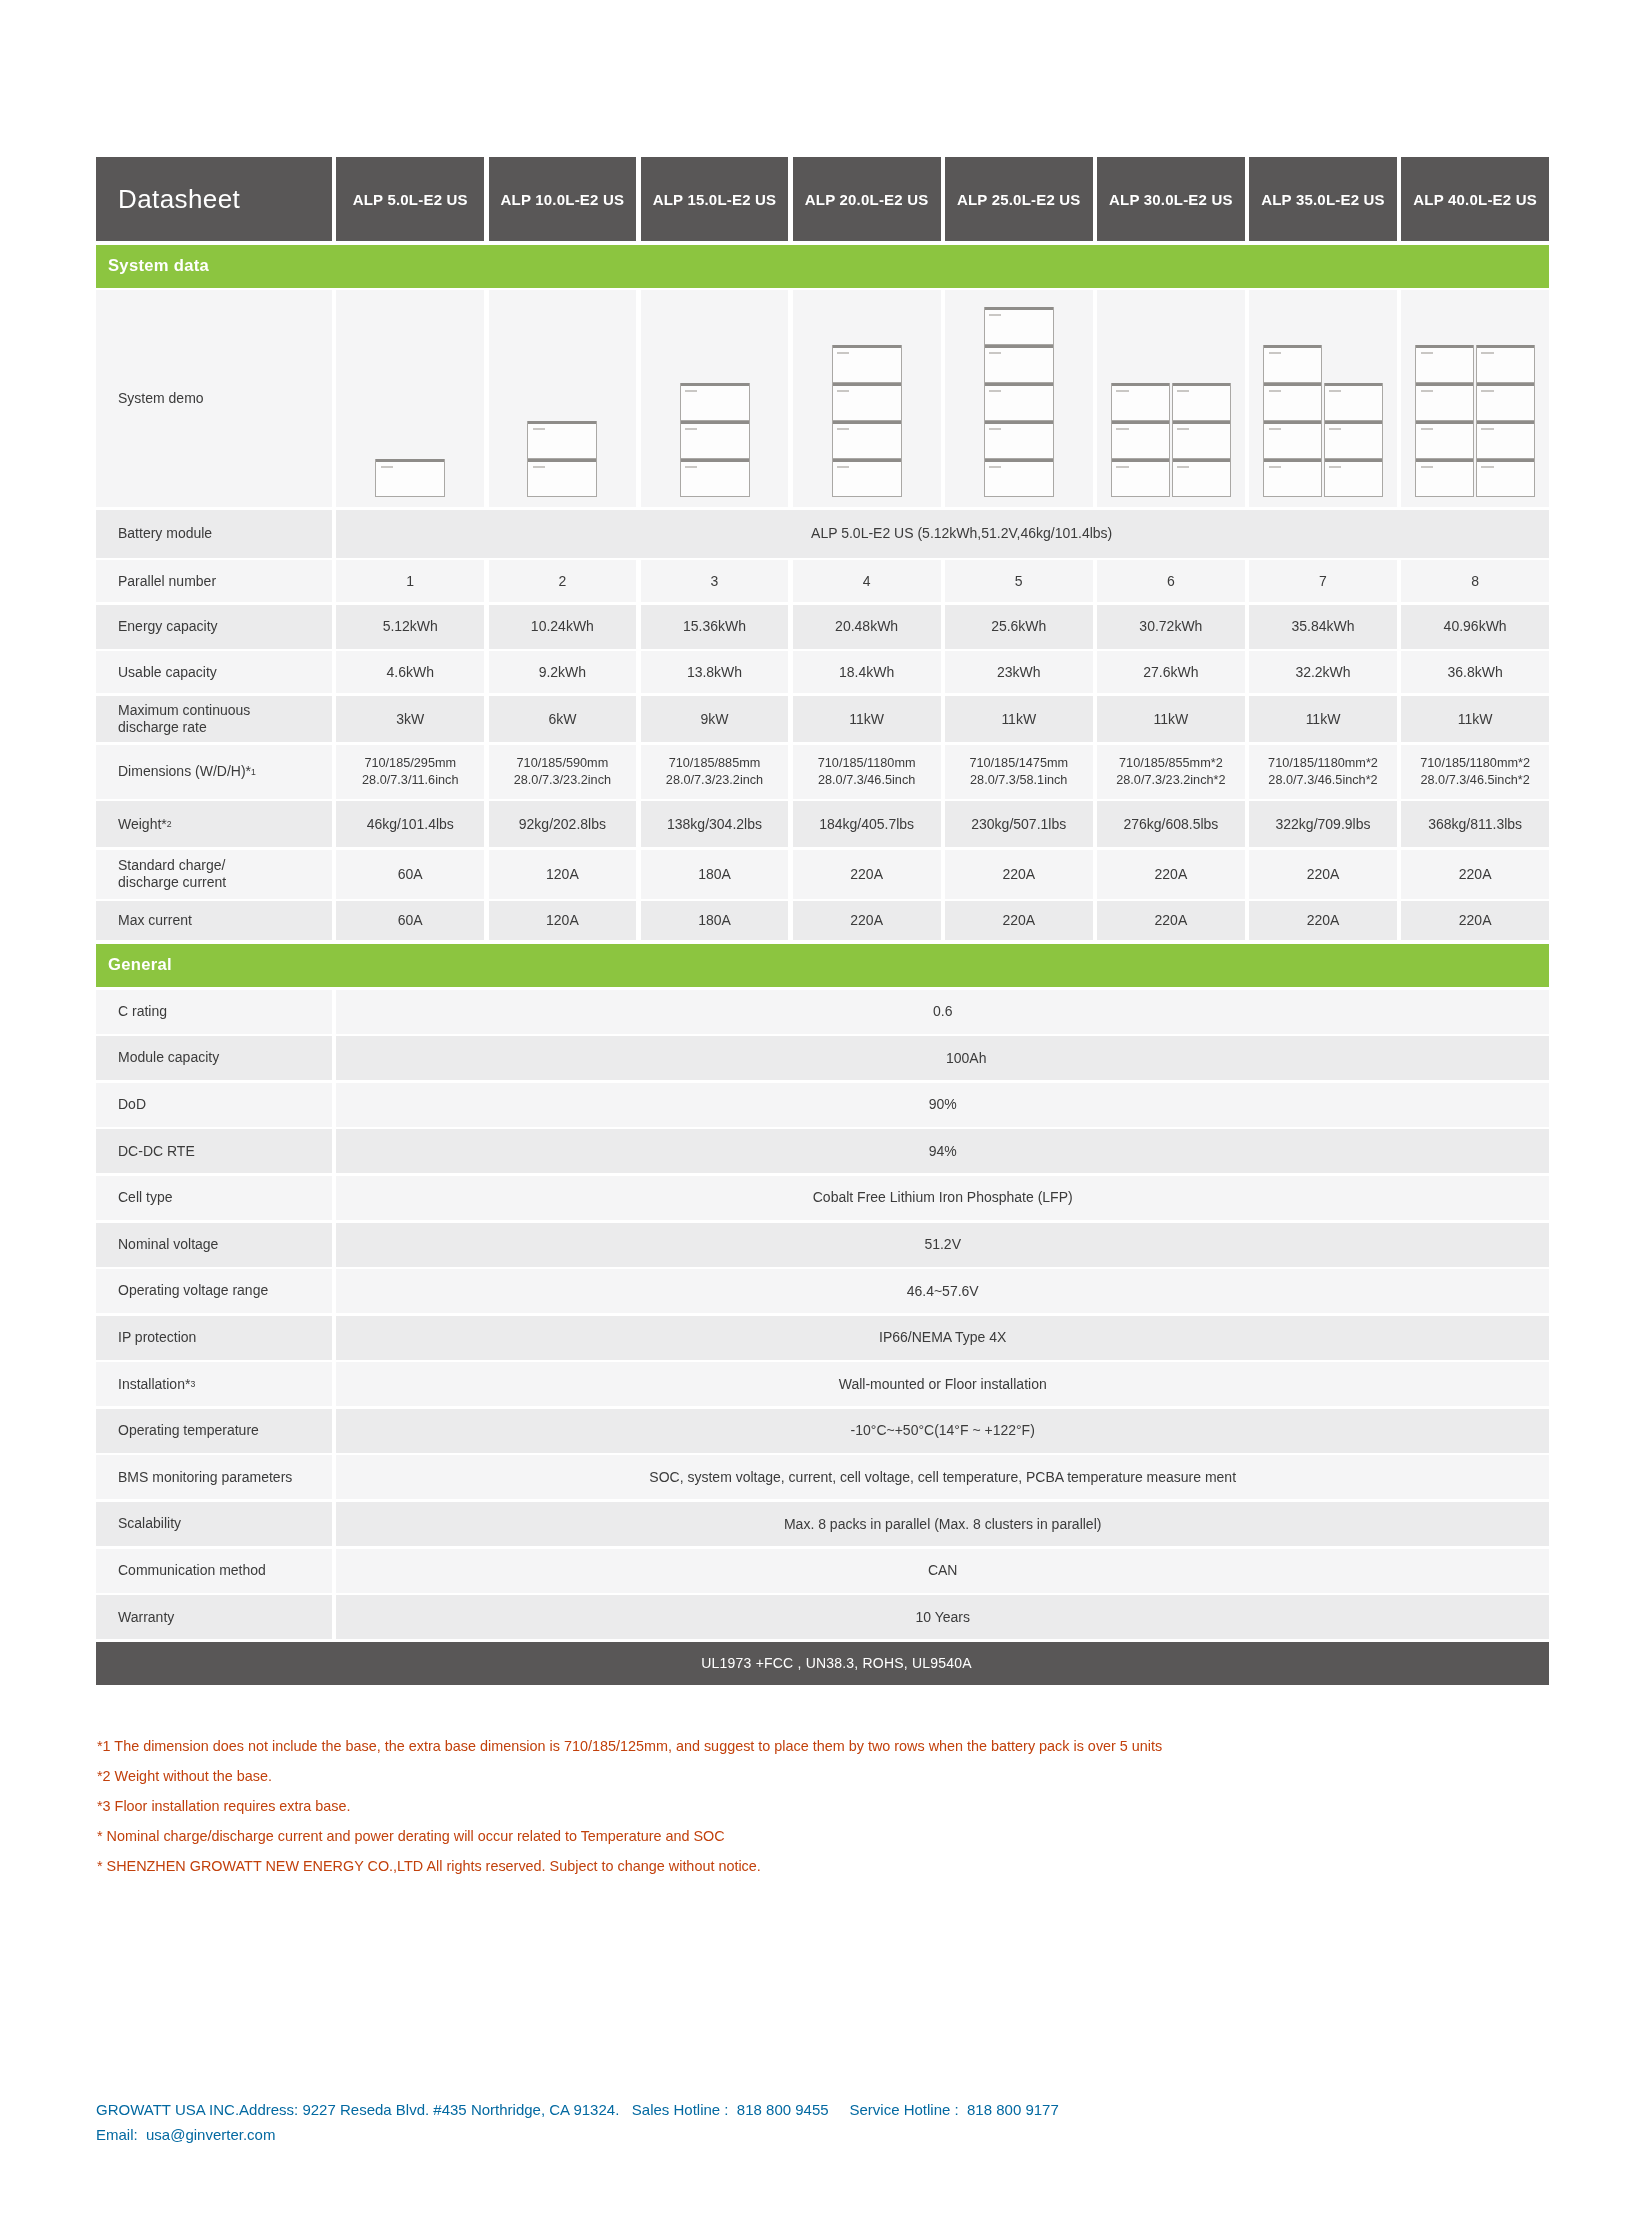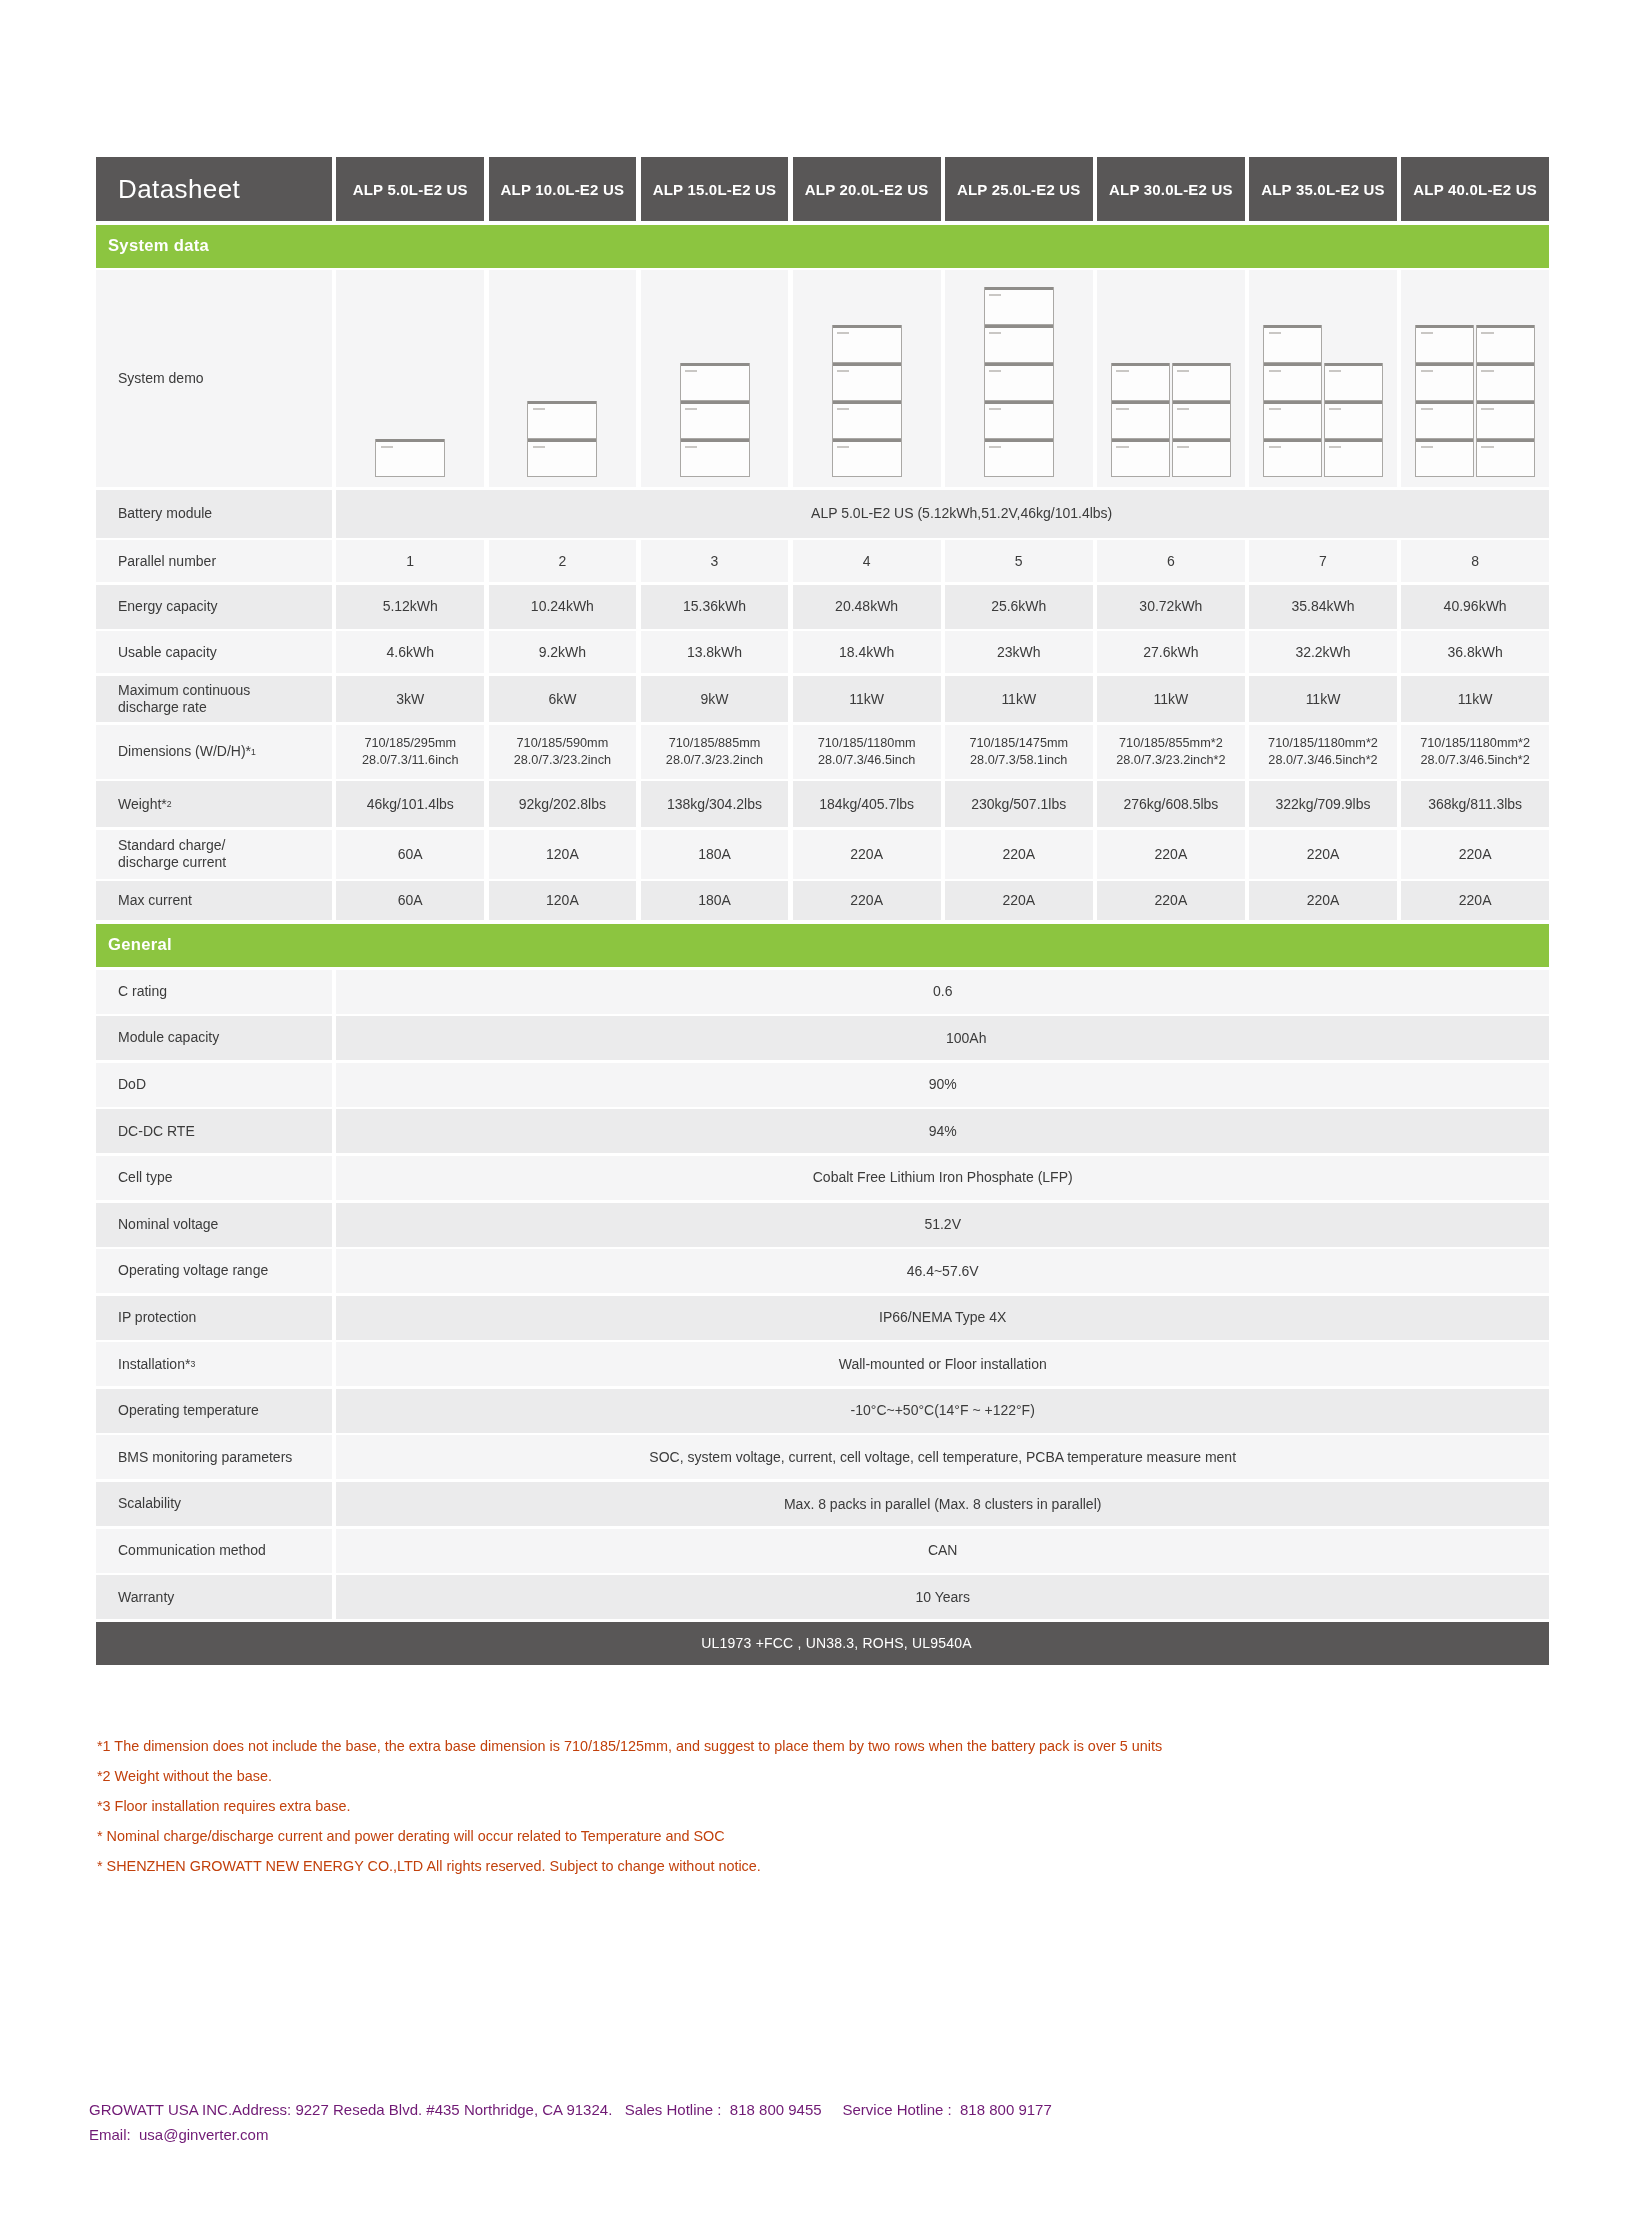--- a/index.html
+++ b/index.html
@@ -8,21 +8,21 @@
     font-family:"Liberation Sans", sans-serif;color:#3b3b3b;
   }
   :root{
     --green:#8cc540;
     --dark:#595757;
     --shade-a:#f5f5f6;
     --shade-b:#ebebec;
   }
   .sheet{position:absolute;left:96px;top:157px;width:1453px;}
   
-  .header-grid{display:grid;grid-template-columns:236px repeat(8,1fr);gap:0 4.4px;height:64px;}
+  .header-grid{display:grid;grid-template-columns:236px repeat(8,1fr);gap:0 4.4px;height:84px;}
   .hcell{background:var(--dark);color:#ffffff;display:flex;align-items:center;justify-content:center;
          font-weight:bold;font-size:15px;text-align:center;letter-spacing:0.2px;}
   .hcell.title{justify-content:flex-start;padding-left:22px;font-size:26px;font-weight:500;letter-spacing:0.4px;}
   
   .band{margin-top:3.5px;height:43px;background:var(--green);color:#ffffff;display:flex;align-items:center;
         padding-left:12px;font-weight:bold;font-size:16.6px;letter-spacing:0.3px;}
   
   .tbl{display:grid;gap:2.6px 4.4px;margin-top:2.6px;}
   .tbl.sys{grid-template-columns:236px repeat(8,1fr);
            grid-template-rows:217px 48px 42px 44px 42px 46px 54px 46px 49px 39px;}
@@ -42,21 +42,21 @@
           border:0.9px solid #aaa8a5;border-top:none;position:relative;}
   .stack.narrow .module{width:59px;}
   .mod-top{height:3.5px;background:#8e8c89;}
   .mod-tag{width:12.2px;height:2.6px;background:#c9c7c4;margin:3.5px 0 0 4.4px;}
   
   .cert{margin-top:2.6px;height:43px;background:var(--dark);color:#ffffff;display:flex;align-items:center;
         justify-content:center;font-size:14px;letter-spacing:0.2px;padding-left:28px;}
   
   .footnotes{position:absolute;left:97px;top:1731px;font-size:14.4px;line-height:30px;color:#c2410c;}
   .fn-line{white-space:pre-wrap;}
-  .footer{position:absolute;left:89px;top:2097px;font-size:15px;line-height:25px;color:#701a75;}
+  .footer{position:absolute;left:96px;top:2097px;font-size:15px;line-height:25px;color:#0369a1;}
   .footer div{white-space:pre-wrap;}
 </style>
 </head>
 <body>
 
 <div class="sheet">
   <div class="header-grid">
     <div class="hcell title">Datasheet</div>
 
   <div class="hcell model">ALP 5.0L-E2 US</div>

